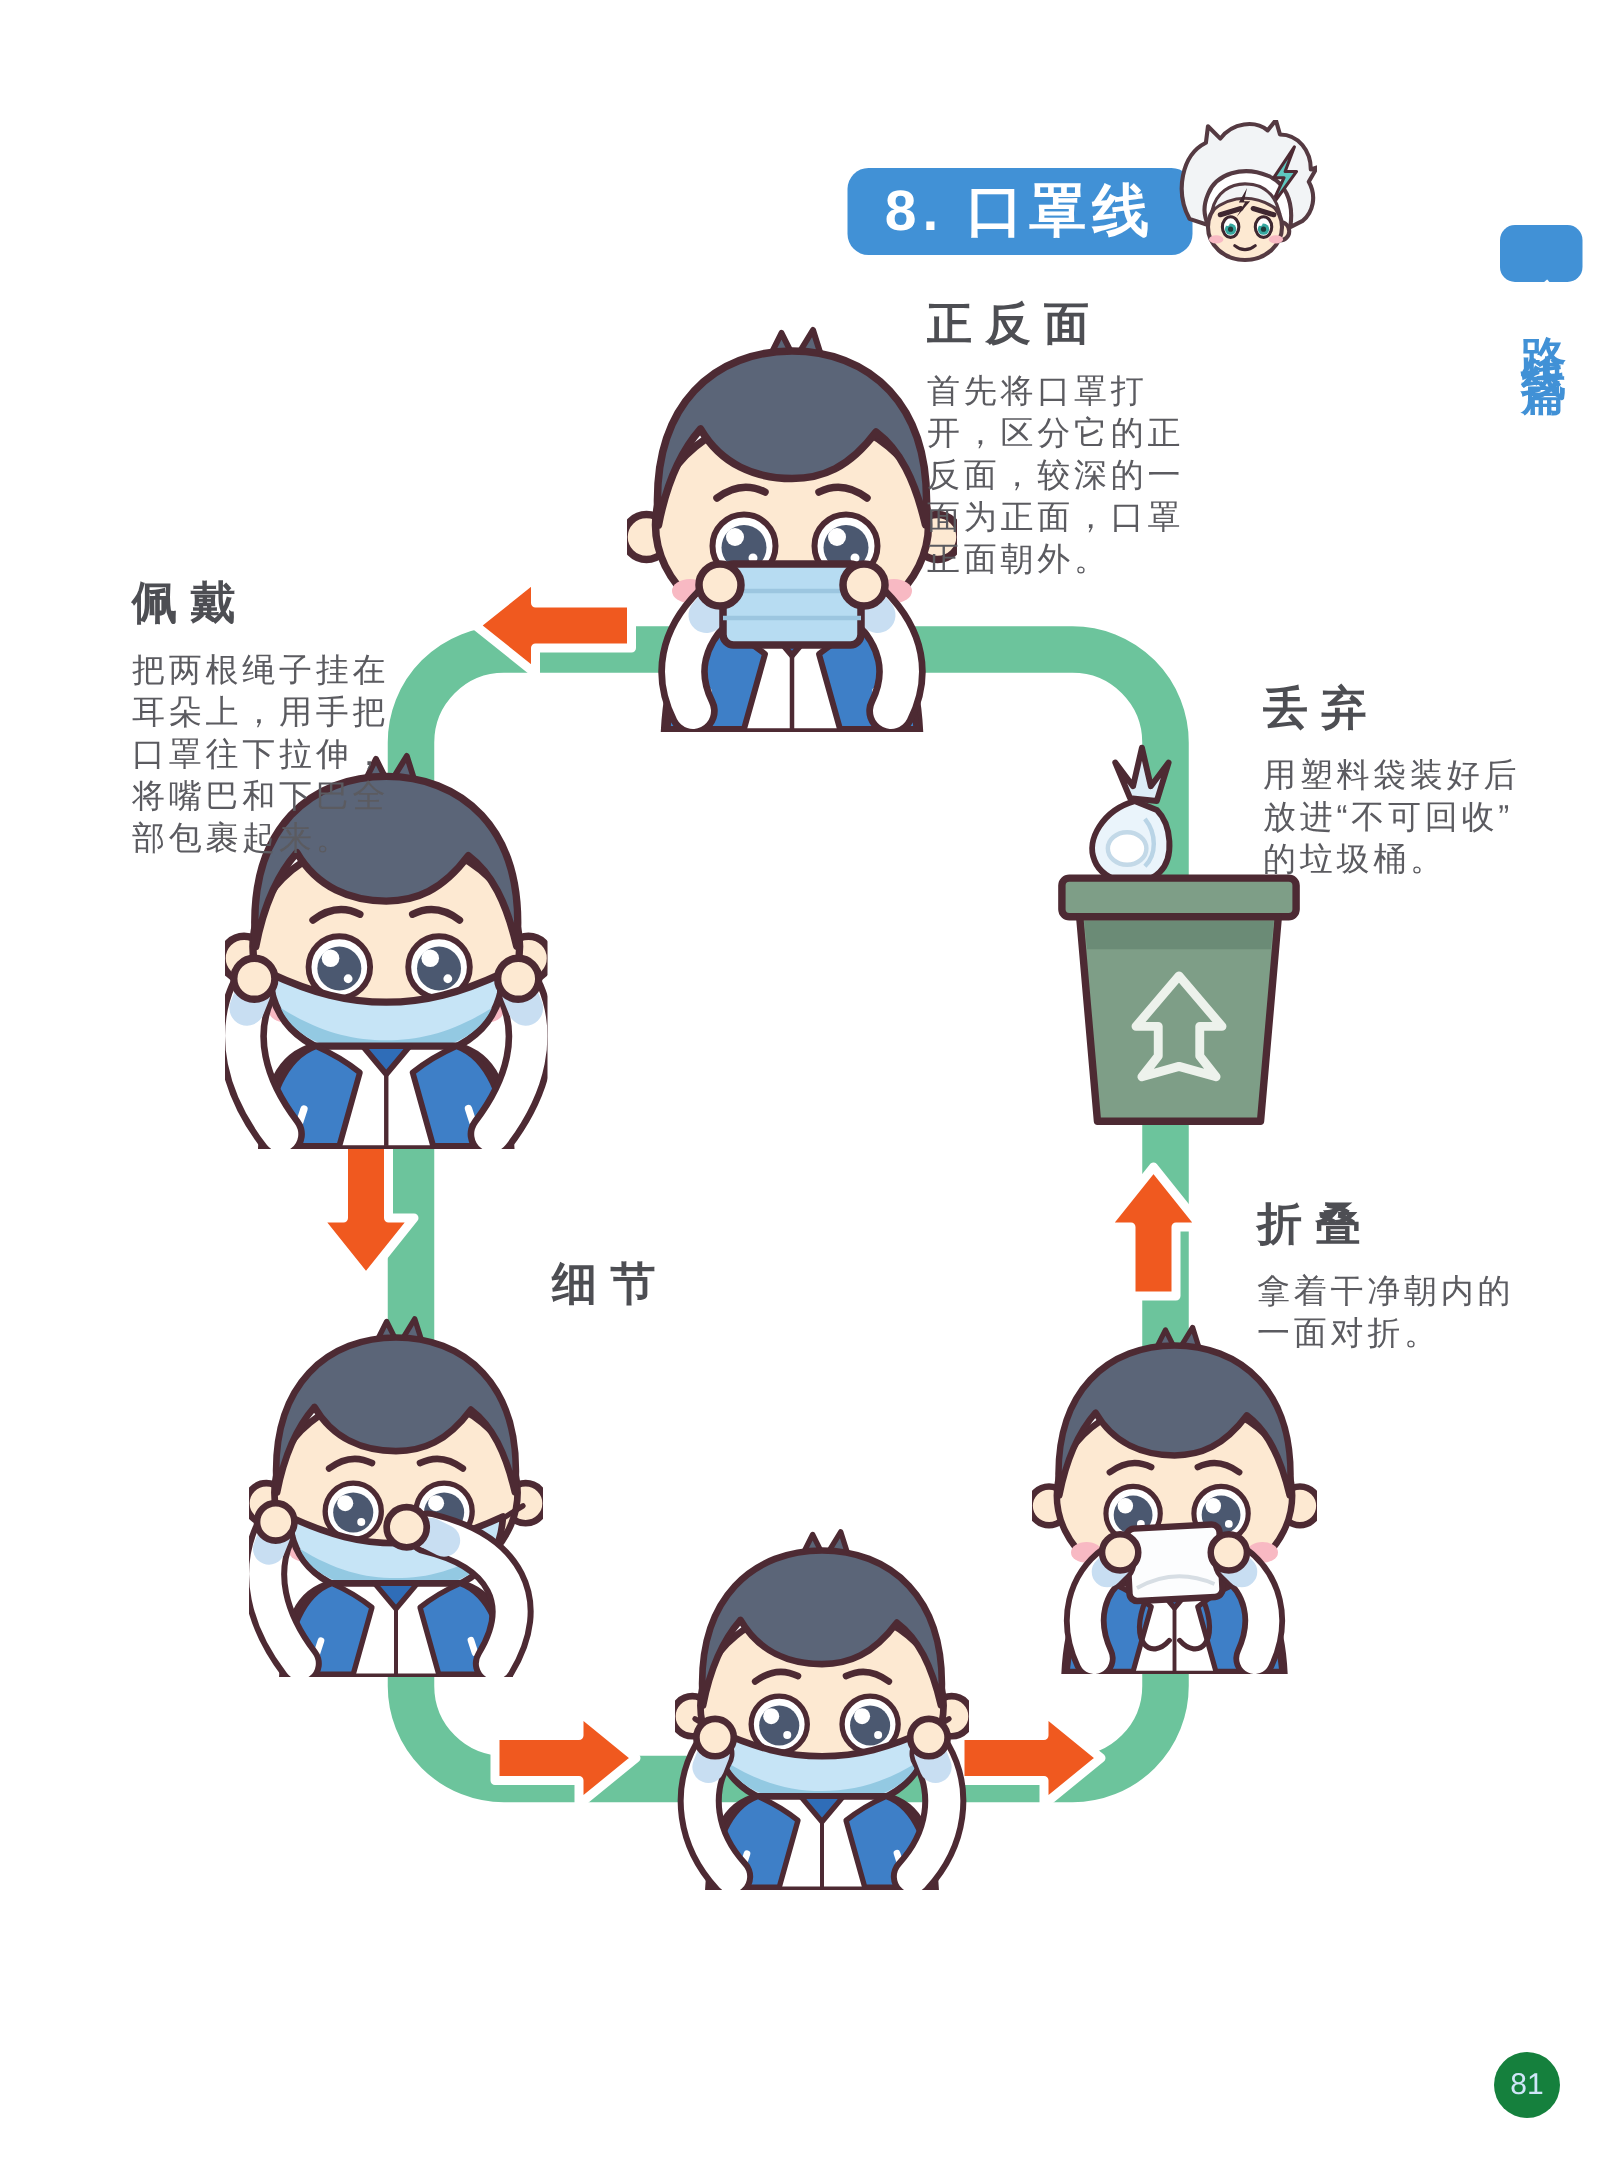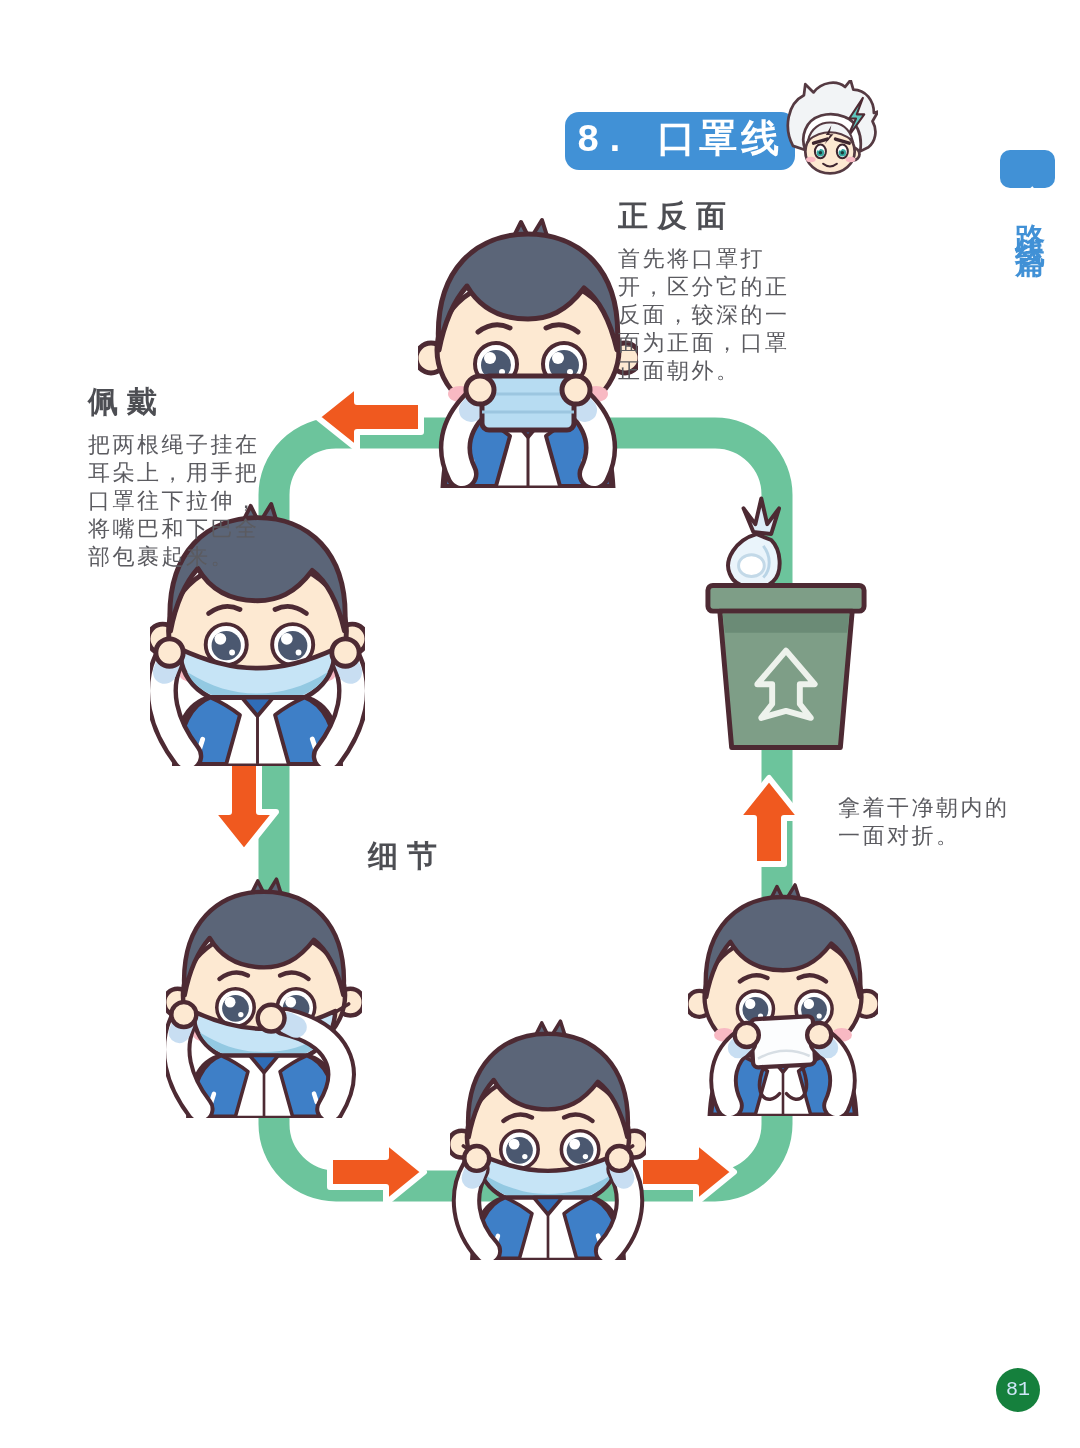--- a/index.html
+++ b/index.html
@@ -1,17 +1,17 @@
 <!DOCTYPE html>
 <html><head>
 <meta charset="utf-8">
 <style>
   html,body{margin:0;padding:0;background:#ffffff;}
   .page{position:relative;width:1080px;height:1448px;background:#ffffff;overflow:hidden;
-        font-family:Liberation Mono, monospace;}
+        font-family:Liberation Sans, sans-serif;}
   .abs{position:absolute;}
   
   .banner{left:565px;top:112px;width:230px;height:58px;background:#4191d6;border-radius:14px;
           color:#fff;font-size:38px;font-weight:700;letter-spacing:4px;text-align:center;line-height:58px;z-index:4;}
   .mascot{left:782px;top:80px;z-index:5;}
   
   .chapter{left:1000px;top:150px;display:flex;flex-direction:column;align-items:center;z-index:4;}
   .chapter-badge{background:#4191d6;color:#fff;border-radius:10px;writing-mode:vertical-rl;text-orientation:upright;
           font-weight:700;font-size:30px;letter-spacing:8px;padding:11px 7px;}
   .chapter-label{color:#4191d6;writing-mode:vertical-rl;text-orientation:upright;
@@ -219,25 +219,30 @@
   </div>
   <div class="abs step" style="left:88px;top:382px;width:180px">
     <h3>佩戴</h3>
     <p>把两根绳子挂在
 耳朵上，用手把
 口罩往下拉伸，
 将嘴巴和下巴全
 部包裹起来。</p>
   </div>
   <div class="abs step" style="left:842px;top:452px;width:180px">
+    <h3>丢弃</h3>
+    <p>用塑料袋装好后
+放进“不可回收”
+的垃圾桶。</p>
   </div>
   <div class="abs step" style="left:368px;top:836px;width:290px">
     <h3>细节</h3>
   </div>
   <div class="abs step" style="left:838px;top:796px;width:180px">
+    <h3>折叠</h3>
     <p>拿着干净朝内的
 一面对折。</p>
   </div>
   <div class="abs step" style="left:498px;top:1264px;width:215px">
   </div>
 
   <div class="abs pagenum">81</div>
 
 </div>
 

